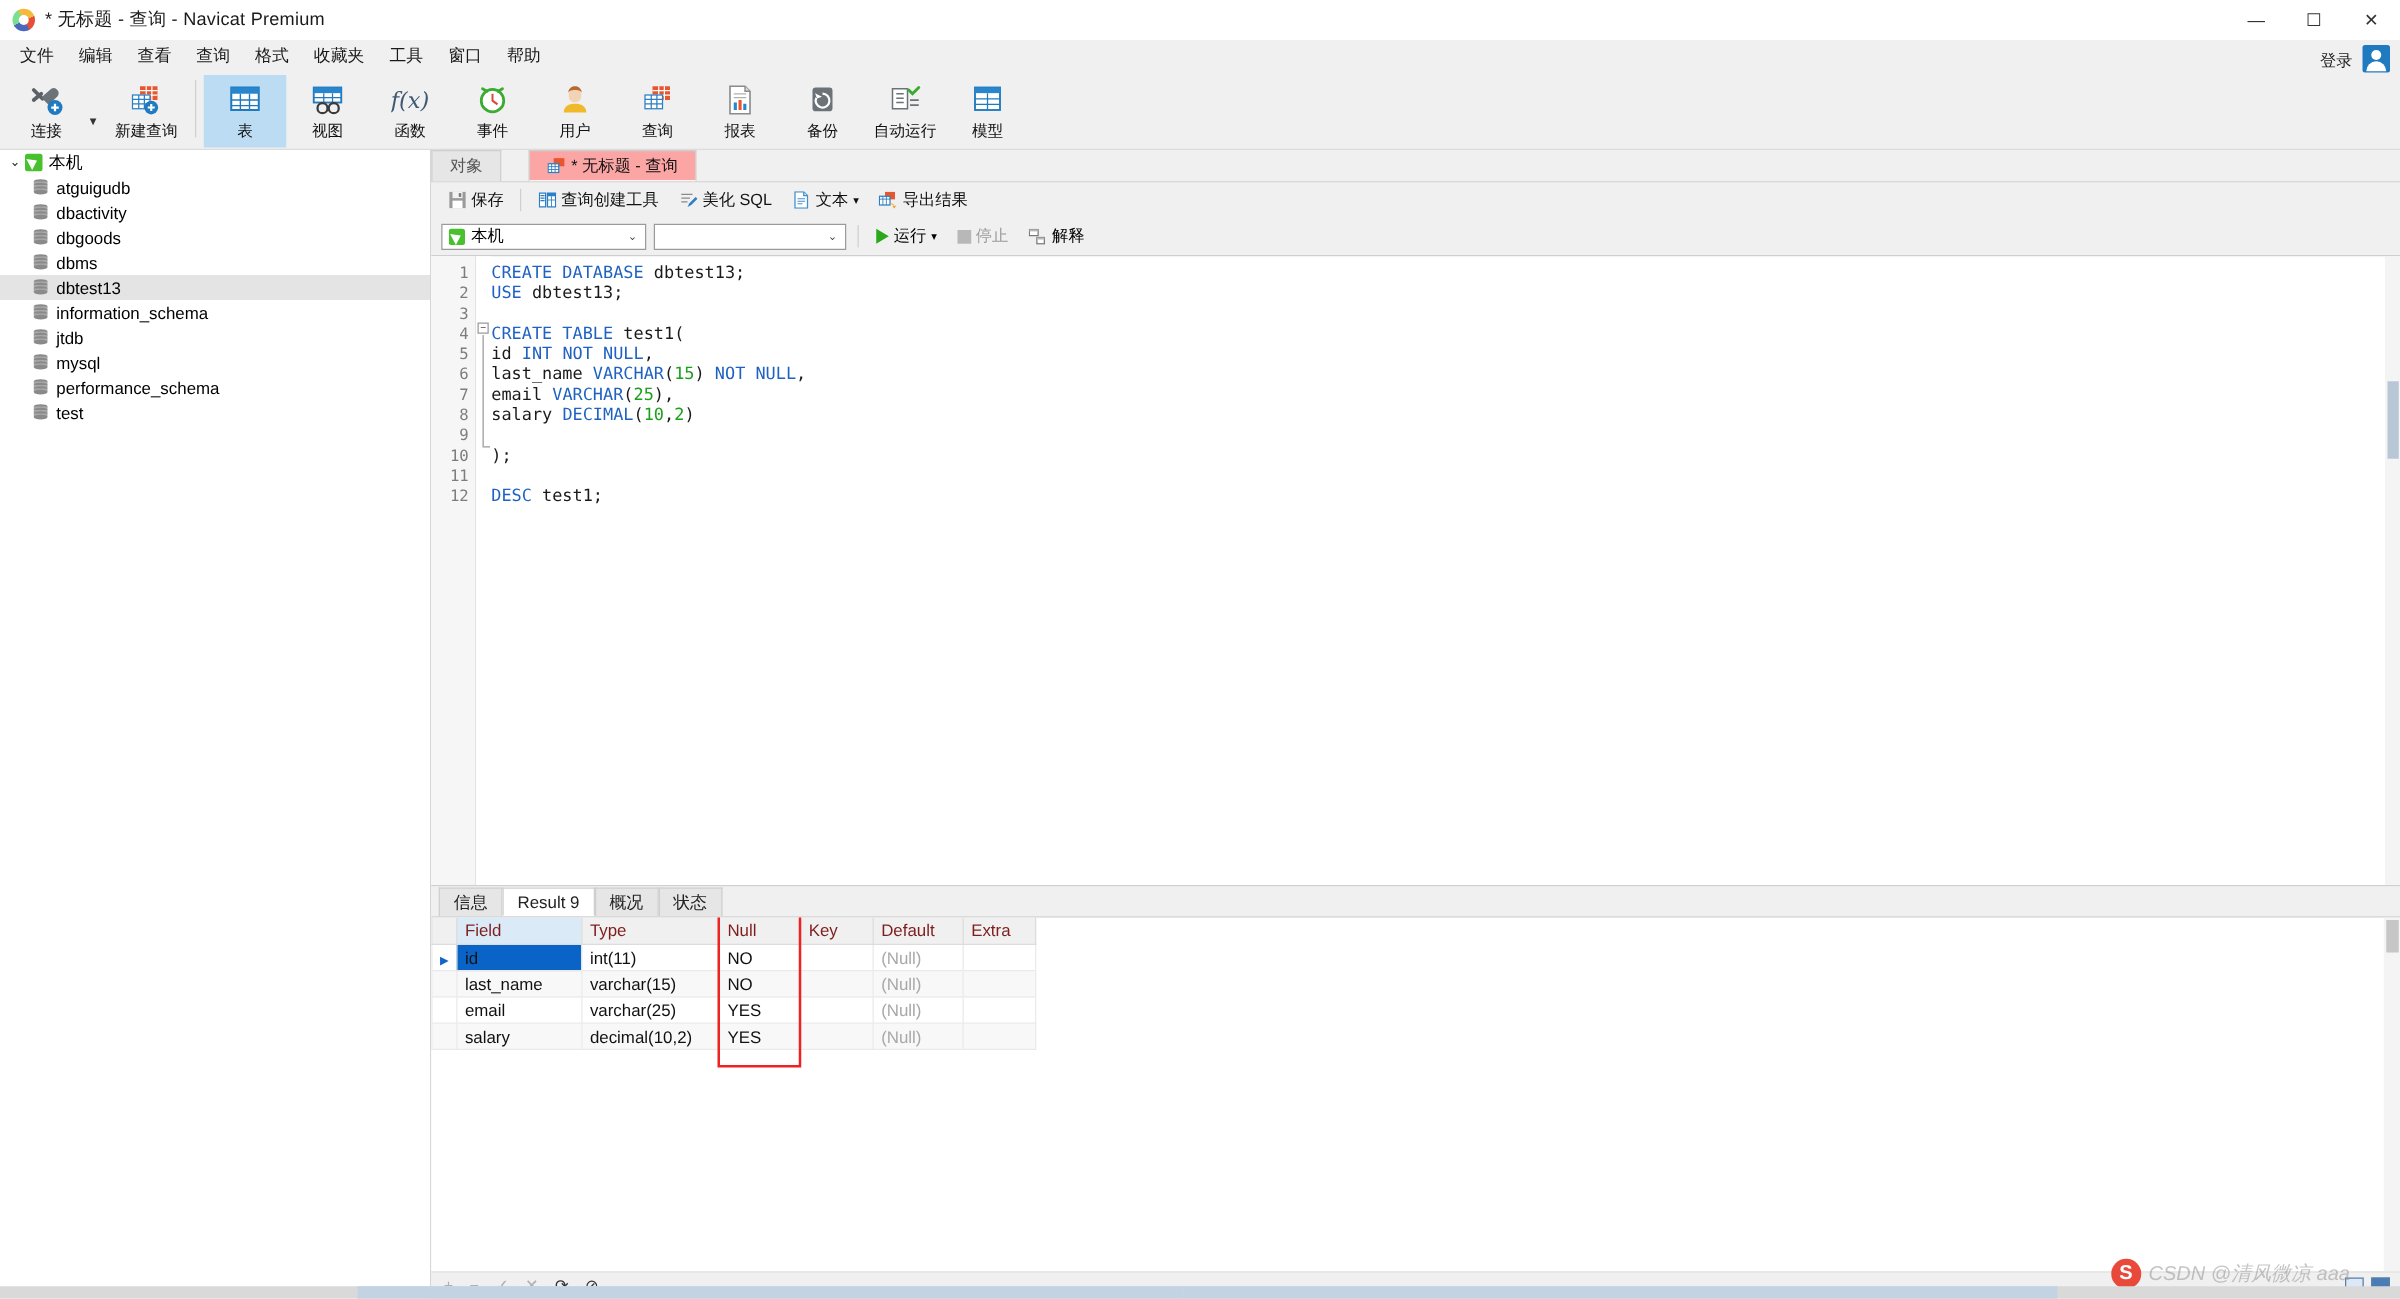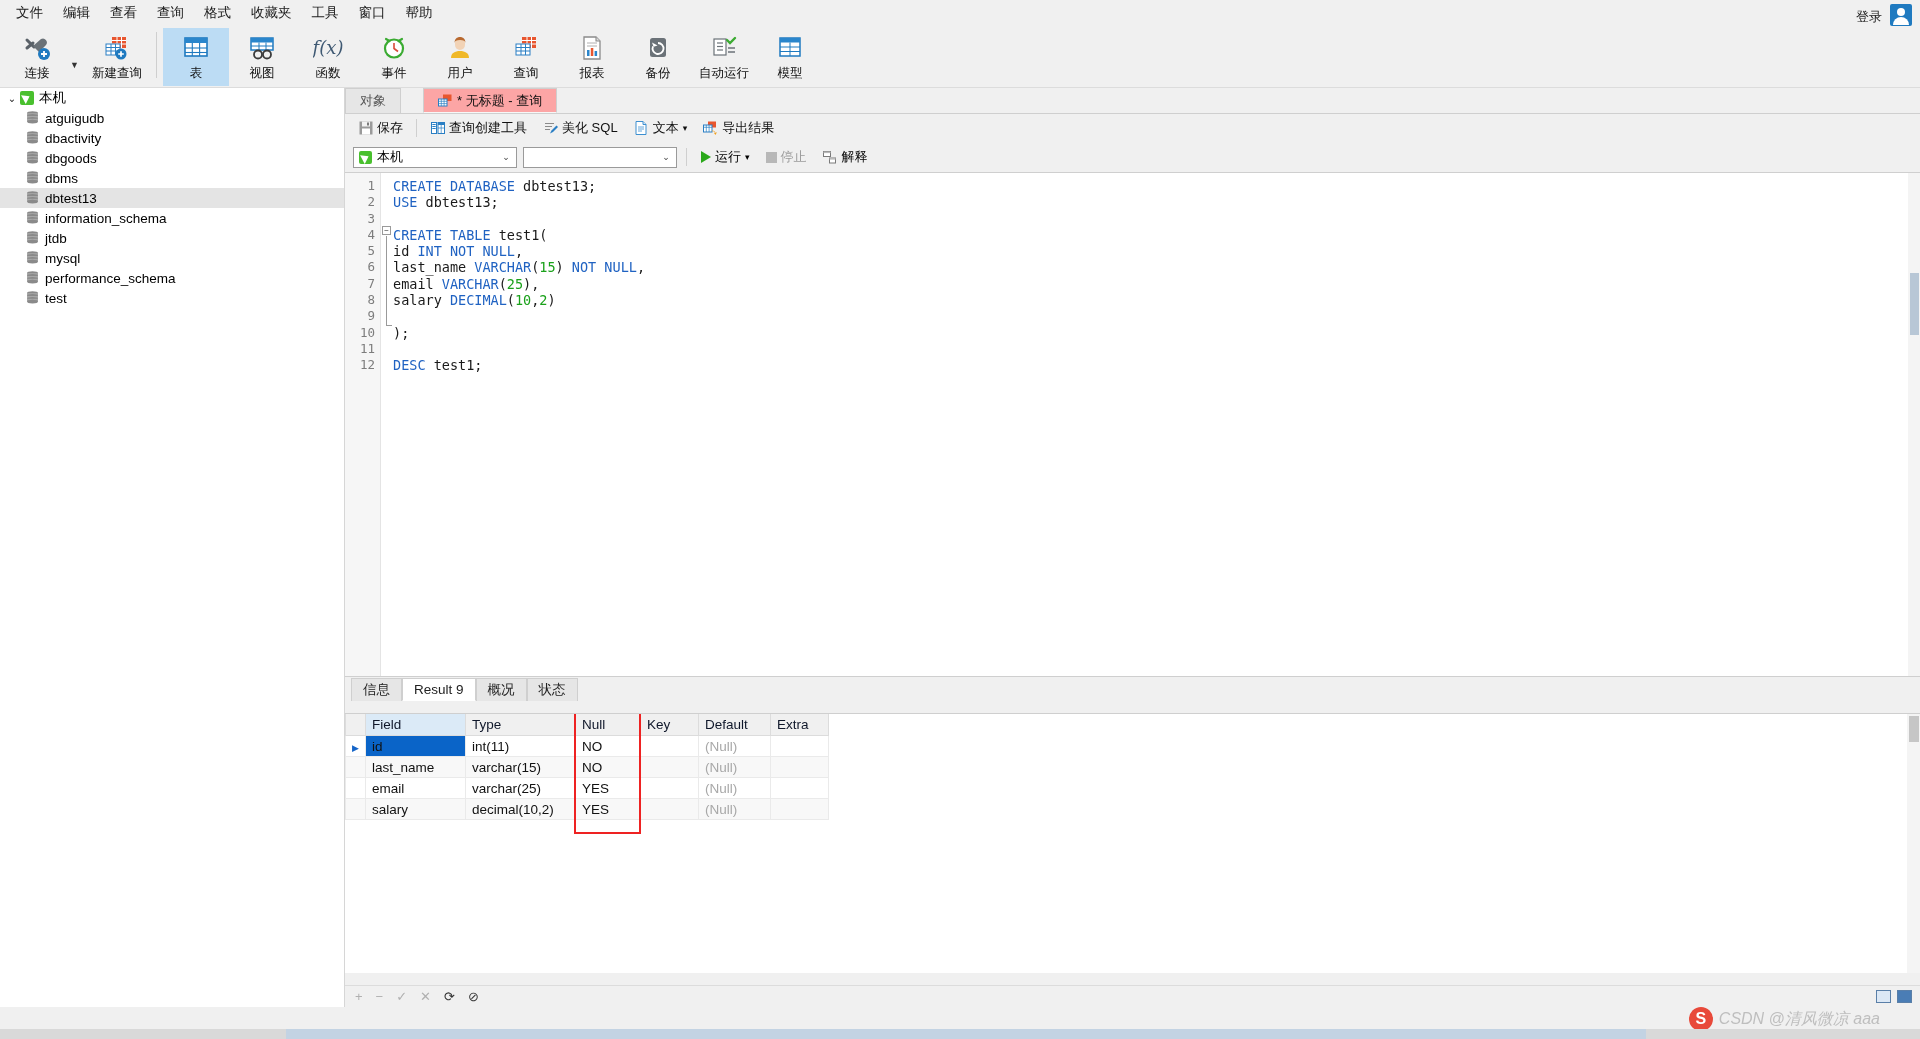--- a/index.html
+++ b/index.html
@@ -175,35 +175,35 @@
   .code .ln { height: 16.3px; line-height: 16.3px; }
   .kw  { color: #1f62c2; }
   .num { color: #1aa11a; }
   .txt { color: #1a1a1a; }
   .ed-scroll {
     position:absolute; right:0; top:0; width:12px; height:100%; background:#f4f4f4;
   }
   .ed-thumb { position:absolute; right:1px; top:100px; width:9px; height:62px; background:#b8c7d6; }
 
   
-  .result-panel { height: 330px; background: #f0f0f0; display:flex; flex-direction: column; flex:none;gap:12px;}
+  .result-panel { height: 330px; background: #f0f0f0; display:flex; flex-direction: column; flex:none;}
   .res-tabs {
     height: 24px; display: flex; align-items: flex-end; padding-left: 6px;
     background: #f0f0f0;
   }
   .res-tab {
     height: 23px; padding: 0 11px; font-size: 13.5px; display:flex;align-items:center;
     background:#e6e6e6; border:1px solid #cfcfcf; border-bottom:none; color:#222;
   }
   .res-tab.active { background:#fff; border-bottom:1px solid #fff; }
   .grid-area { flex: 1; background:#fff; border-top:1px solid #cfcfcf; position:relative; overflow:hidden;}
   table.grid { border-collapse: collapse; font-size: 13.5px; }
   table.grid th {
     background: #f0f0f0; border: 1px solid #dcdcdc; border-top:none;
-    font-weight: normal; text-align: left; padding: 3px 6px; height: 21px; color:#0f172a;
+    font-weight: normal; text-align: left; padding: 3px 6px; height: 21px; color:#7f1d1d;
   }
   table.grid th.hdr-sel { background: #dbeaf7; }
   table.grid td {
     border: 1px solid #eaeaea; padding: 2px 6px; height: 21px; color:#111;
   }
   table.grid tr.alt td { background: #f8f8f8; }
   td.rowmark { width: 14px; padding:0; text-align:center; border-left:none; background:#fff;}
   td.sel { background: #0a64c8 !important; color: #fff; }
   .nullval { color: #a8a8a8; }
   .mark-tri { font-size:9px; color:#1464c8; }
@@ -232,20 +232,29 @@
     font-weight:bold;display:flex;align-items:center;justify-content:center;font-style:normal;font-size:16px;
   }
   .bottom-strip { position:absolute; left:0; bottom:0; width:1920px; height:10px; background:#d9d9d9; }
   .bottom-strip .seg { position:absolute; top:0; height:10px; background:#c3d3e3; }
 </style>
 </head>
 <body>
 
 <div id="app">
 
+  <div class="titlebar">
+    <div class="logo"></div>
+    <div class="ttext">* 无标题 - 查询 - Navicat Premium</div>
+    <div class="win-btns">
+      <div class="win-btn">—</div>
+      <div class="win-btn">☐</div>
+      <div class="win-btn close">✕</div>
+    </div>
+  </div>
 
   <div class="menubar">
     <div class="menu-item">文件</div>
     <div class="menu-item">编辑</div>
     <div class="menu-item">查看</div>
     <div class="menu-item">查询</div>
     <div class="menu-item">格式</div>
     <div class="menu-item">收藏夹</div>
     <div class="menu-item">工具</div>
     <div class="menu-item">窗口</div>

